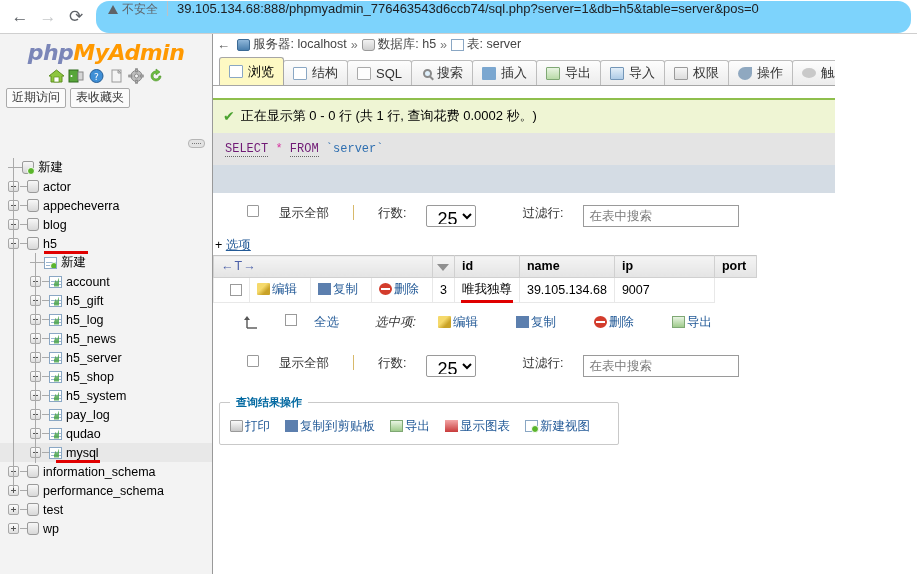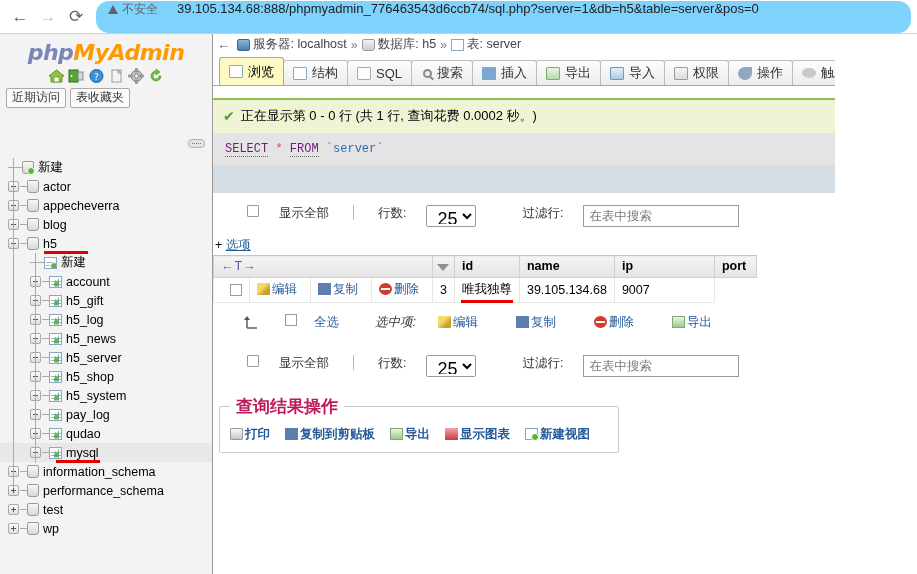--- a/index.html
+++ b/index.html
@@ -548,30 +548,29 @@
     margin: 8px 8px 0 6px;
     border: 1px solid #c9c9c9;
     border-radius: 2px;
     padding: 8px 10px 9px 10px;
     display: inline-block;
     min-width: 400px;
     position: relative;
   }
   #ops-fieldset legend {
     font-weight: bold;
-    font-size: 17px;
+    font-size: 11px;
     padding: 0 6px;
-    color: #be185d;
+    color: #0369a1;
   }
   #ops-links {
     display: flex;
     align-items: flex-end;
     gap: 9px;
     font-size: 12.5px;
-    font-weight: bold;
   }
 </style>
 </head>
 <body>
 
 <div id="browser-bar">
   <div class="nav-btn">←</div>
   <div class="nav-btn disabled">→</div>
   <div class="nav-btn">⟳</div>
   <div id="omnibox">

